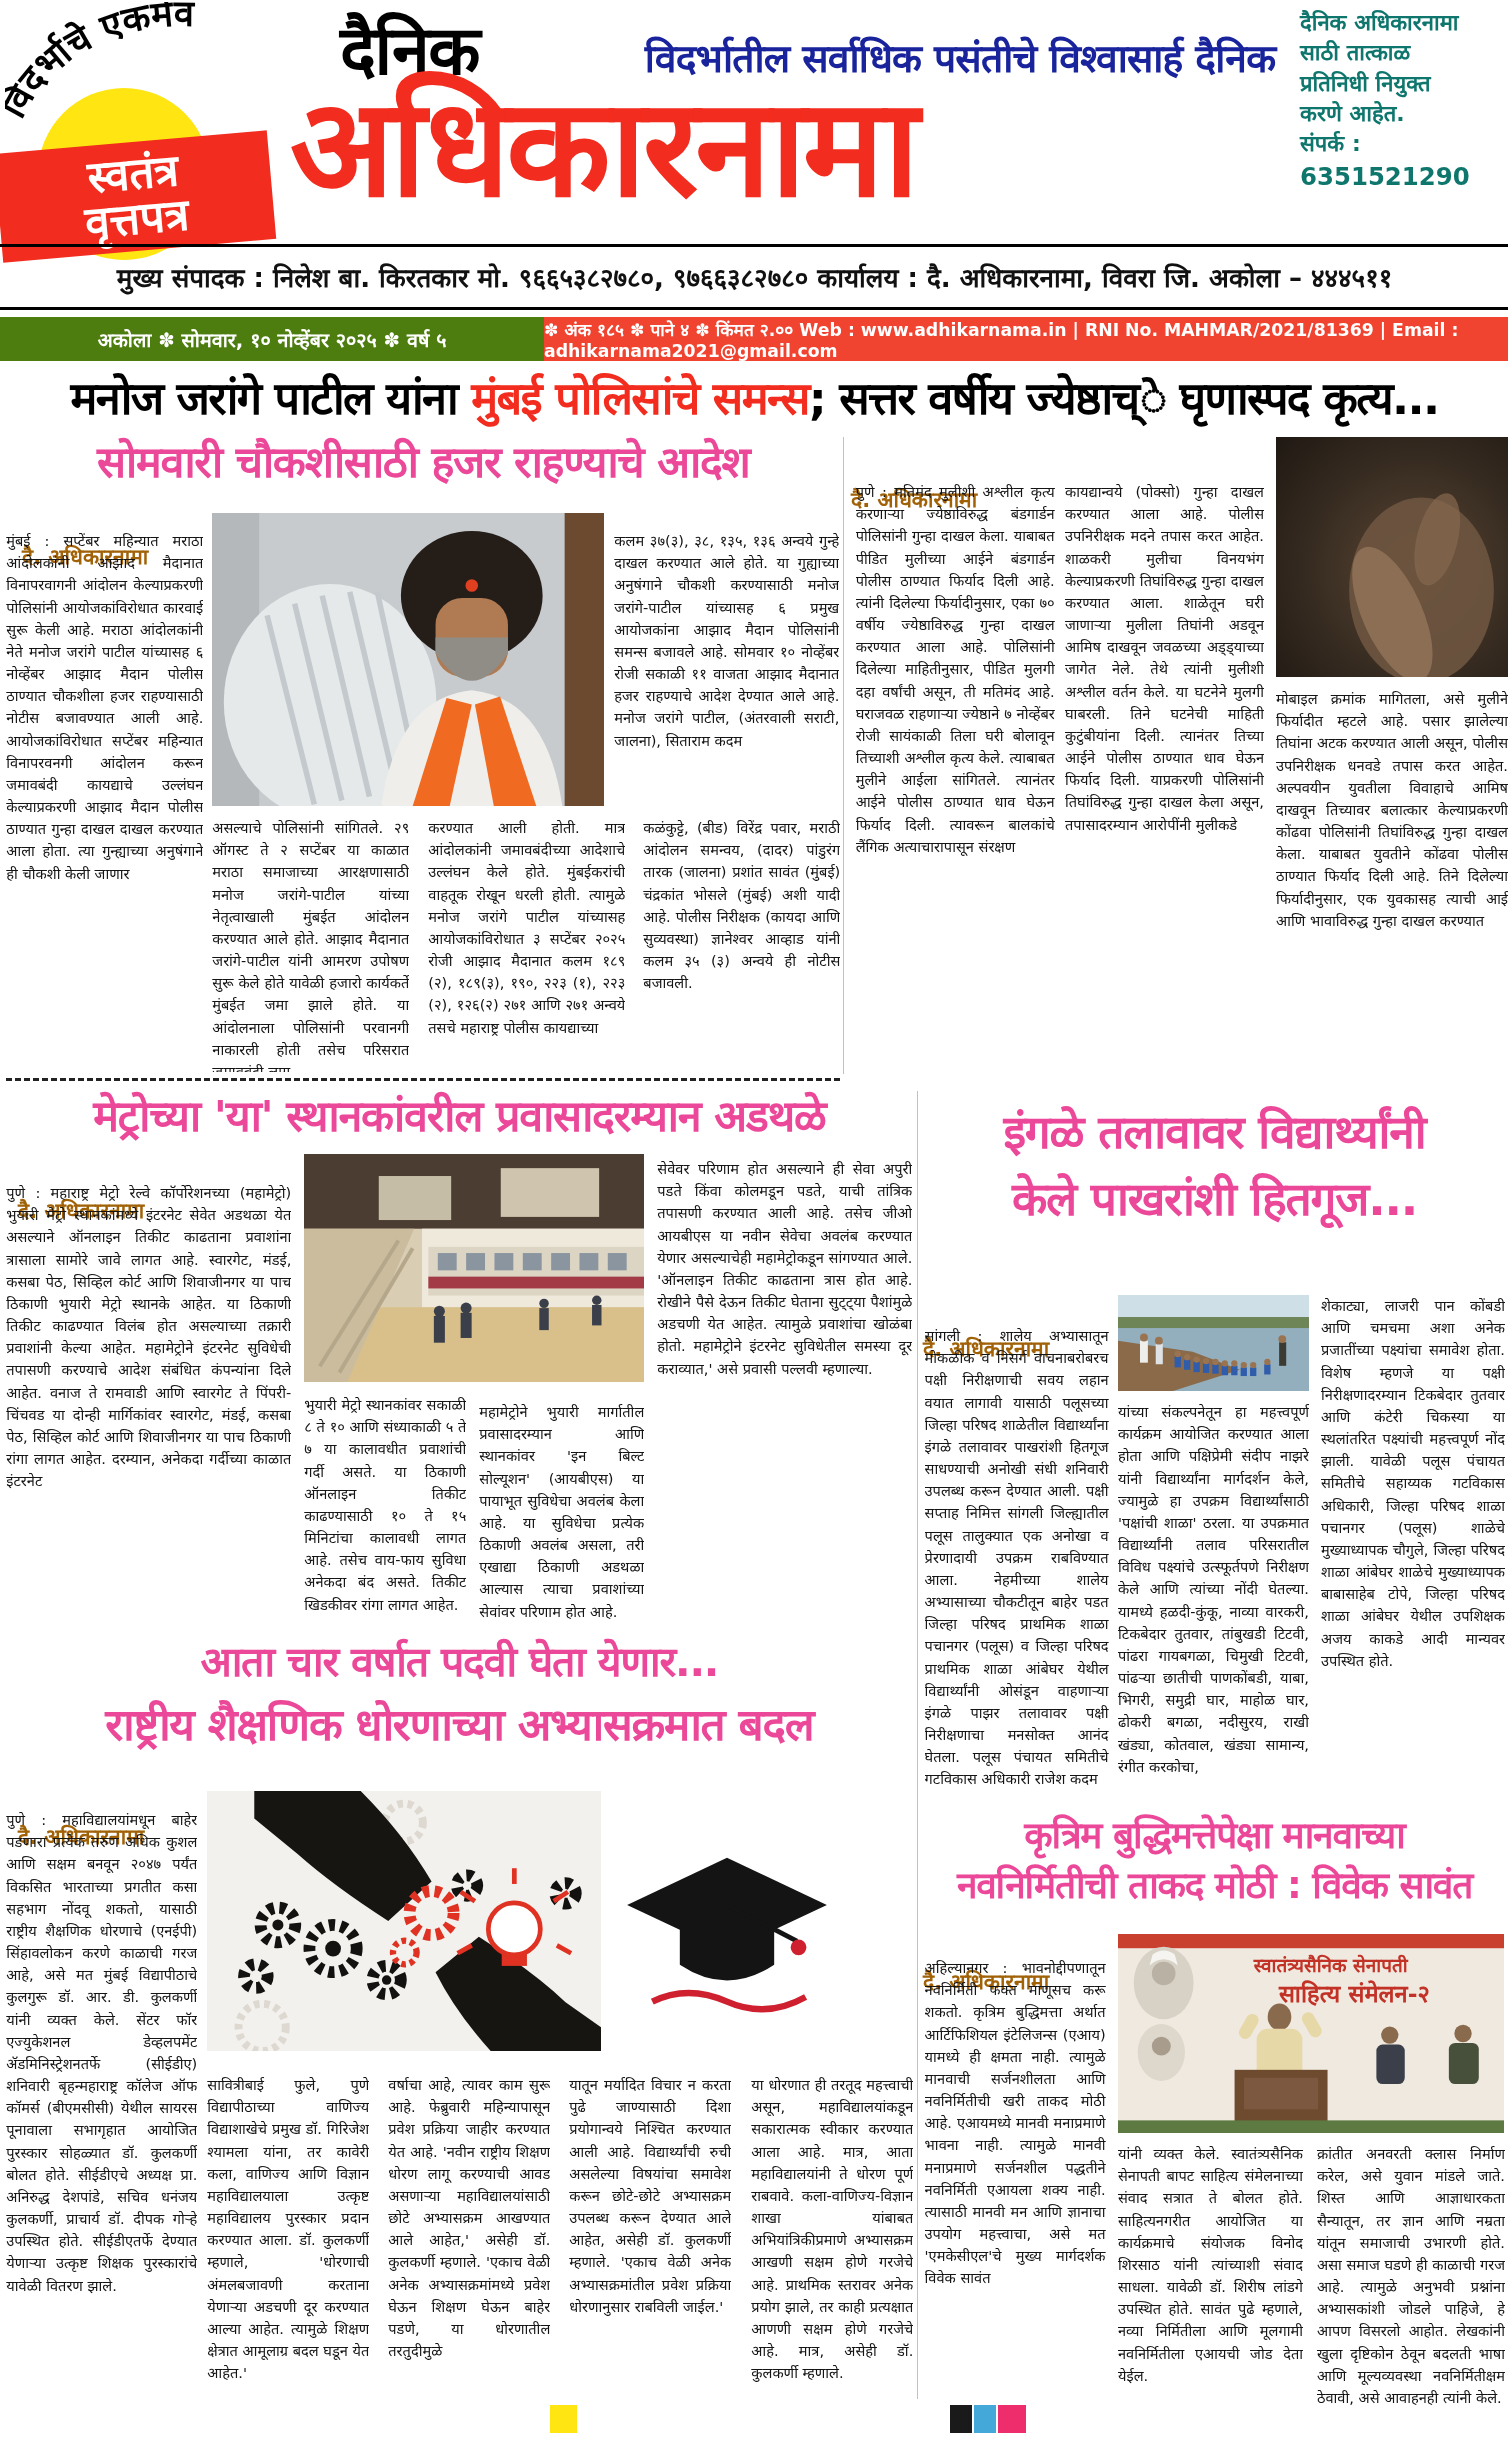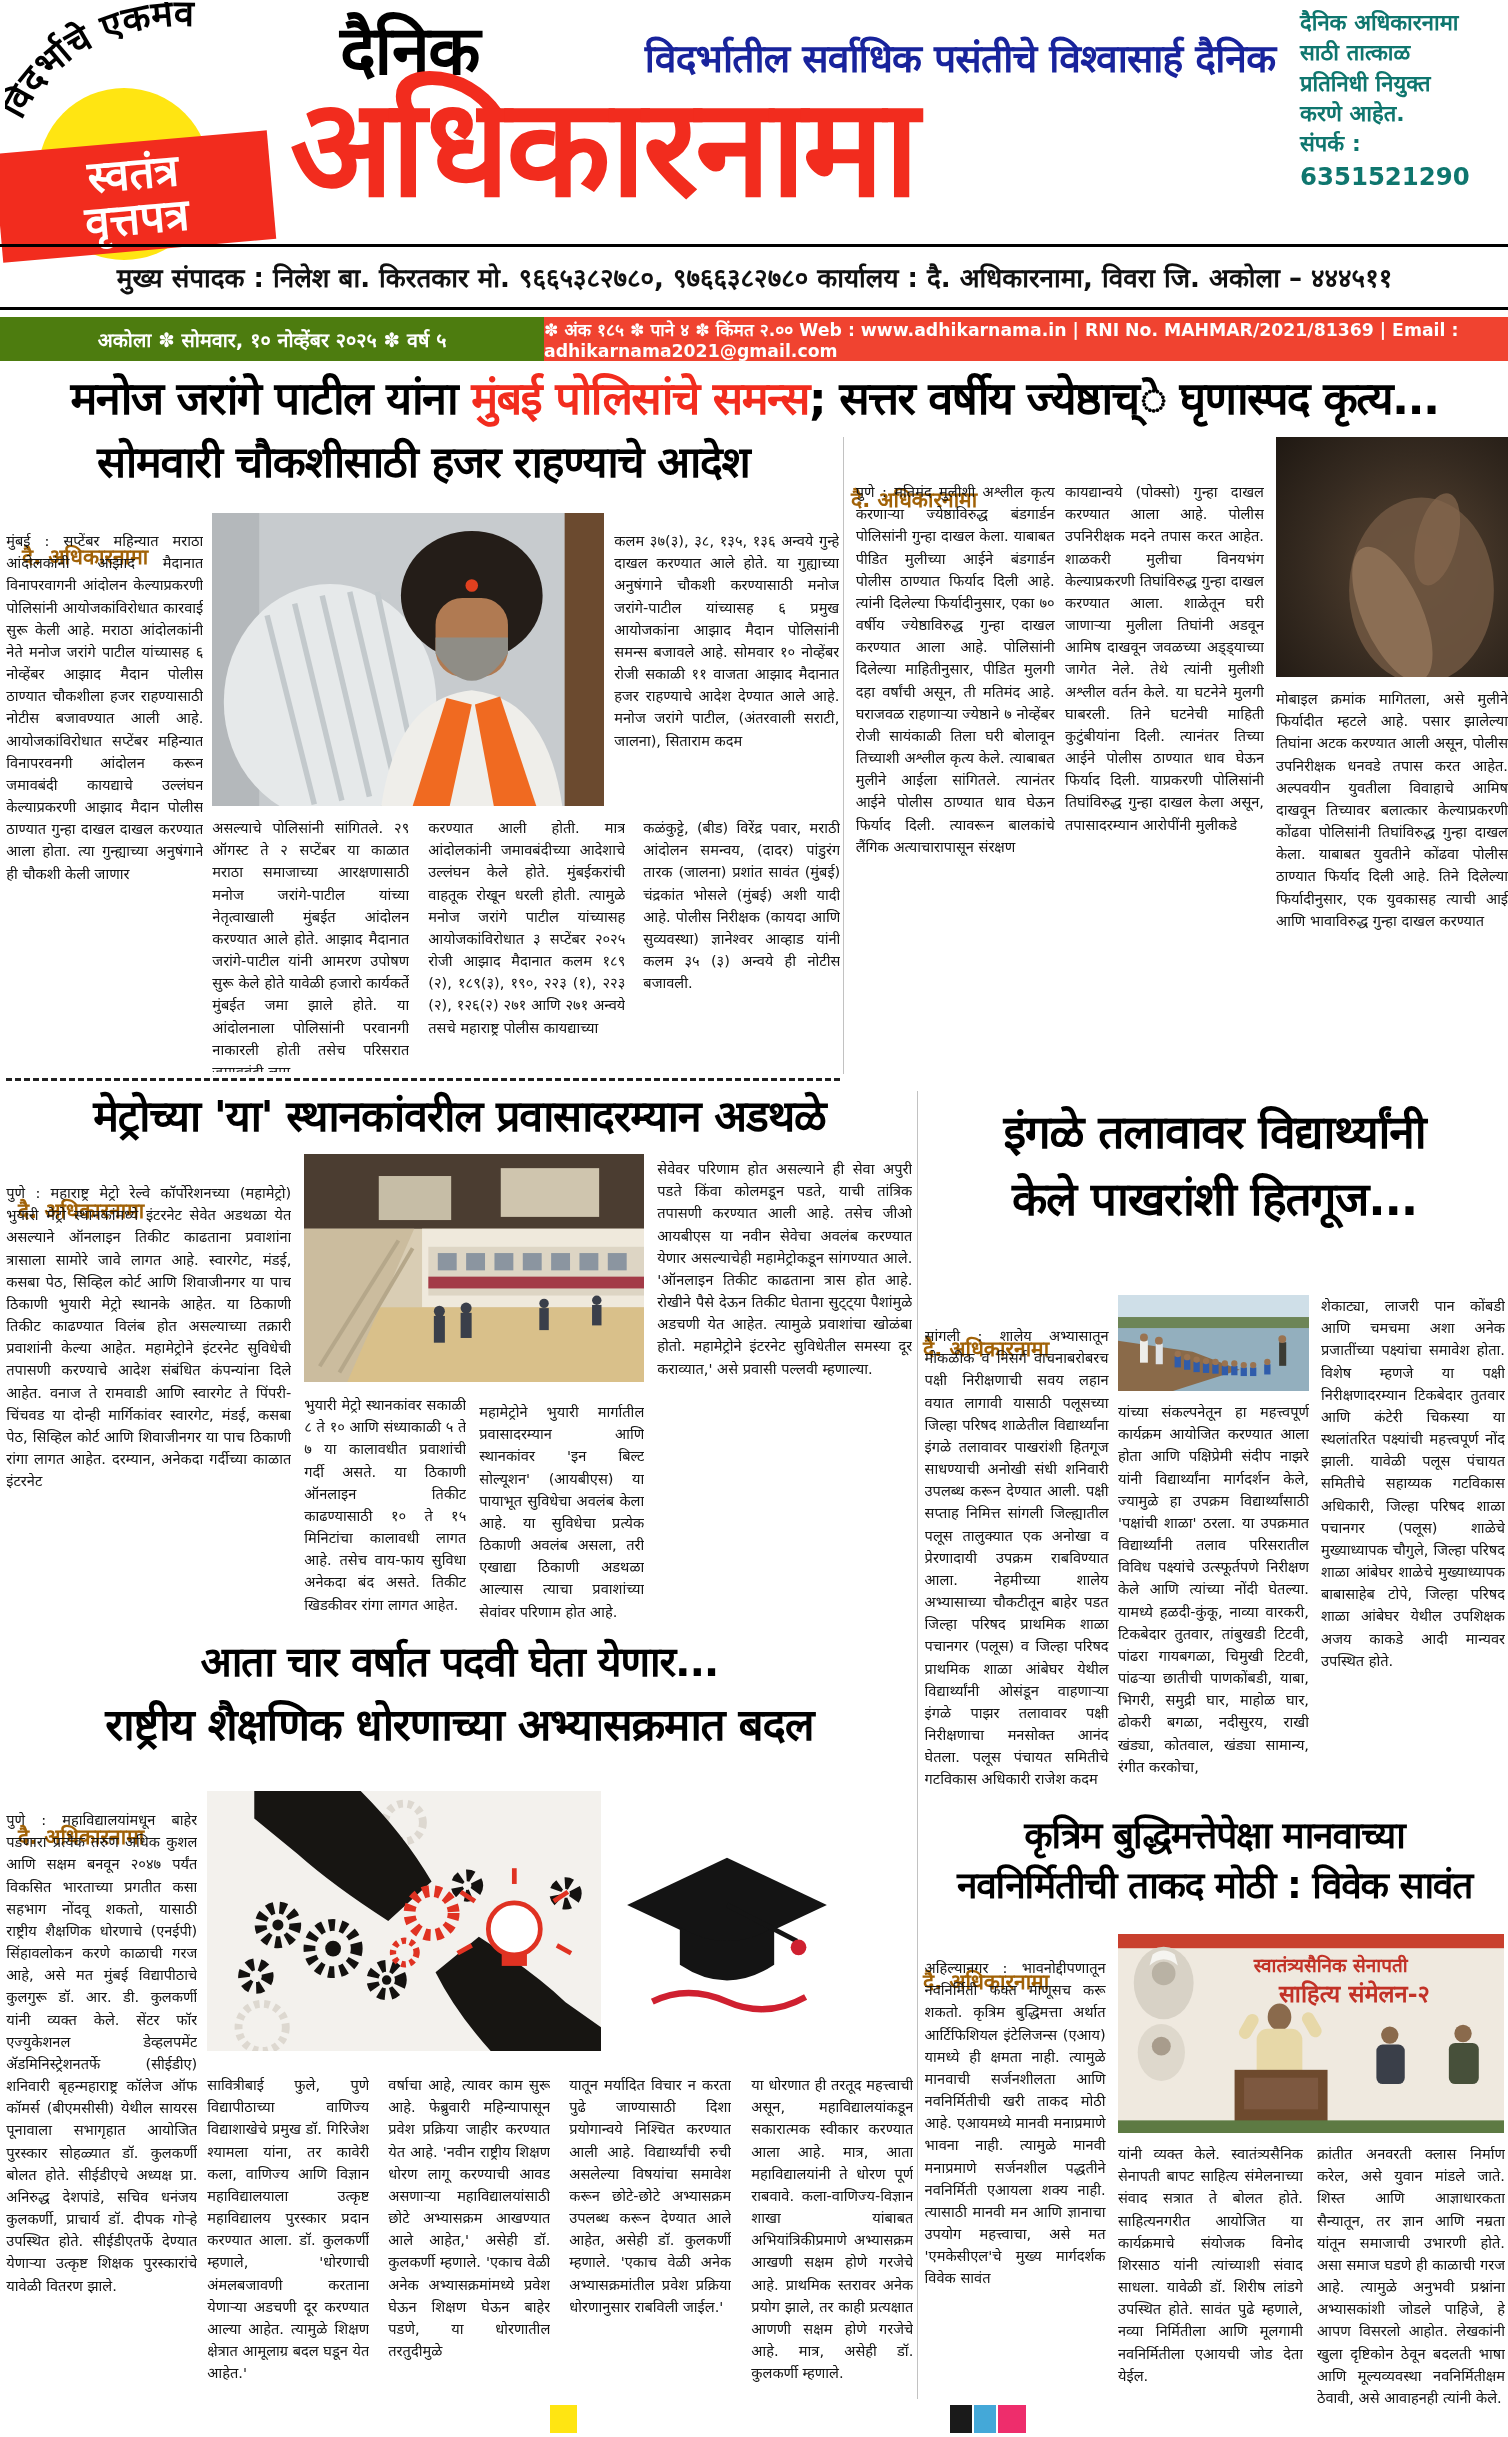--- a/index.html
+++ b/index.html
@@ -26,21 +26,21 @@
   .date-bar{position:absolute;left:0;top:317px;width:1509px;height:44px;display:flex;}
   .date-left{width:544px;background:#4d7c0f;color:#fff;display:flex;align-items:center;justify-content:center;
              font-size:19.7px;font-weight:700;}
   .date-right{flex:1;background:#f04330;color:#fff;display:flex;align-items:center;justify-content:center;
               font-size:17.3px;font-weight:700;}
   .banner-headline{position:absolute;left:0;top:366px;width:1509px;text-align:center;font-size:45px;
                    font-weight:900;letter-spacing:-1.6px;color:#000;white-space:nowrap;}
   .banner-headline .red{color:#f22c1e;}
   
   .story{position:absolute;}
-  .headline{width:100%;text-align:center;font-weight:900;color:#000000;letter-spacing:-1.2px;line-height:1.18;}
+  .headline{width:100%;text-align:center;font-weight:900;color:#ec4899;letter-spacing:-1.2px;line-height:1.18;}
   .byline{font-size:21px;font-weight:800;color:#a16207;text-align:left;margin-top:44px;}
   .body-col{position:absolute;font-size:14.6px;line-height:1.52;text-align:justify;overflow:hidden;
             color:#141414;}
   .photo{position:absolute;overflow:hidden;background:#737373;}
   .photo svg{display:block;width:100%;height:100%;}
   .dashed-div{position:absolute;left:6.3px;top:1078px;width:834px;border-top:3.2px dashed #222;}
   .vrule{position:absolute;width:0.8px;background:#c2c2c2;}
   .regmark{position:absolute;height:28px;}
 </style>
 </head>

